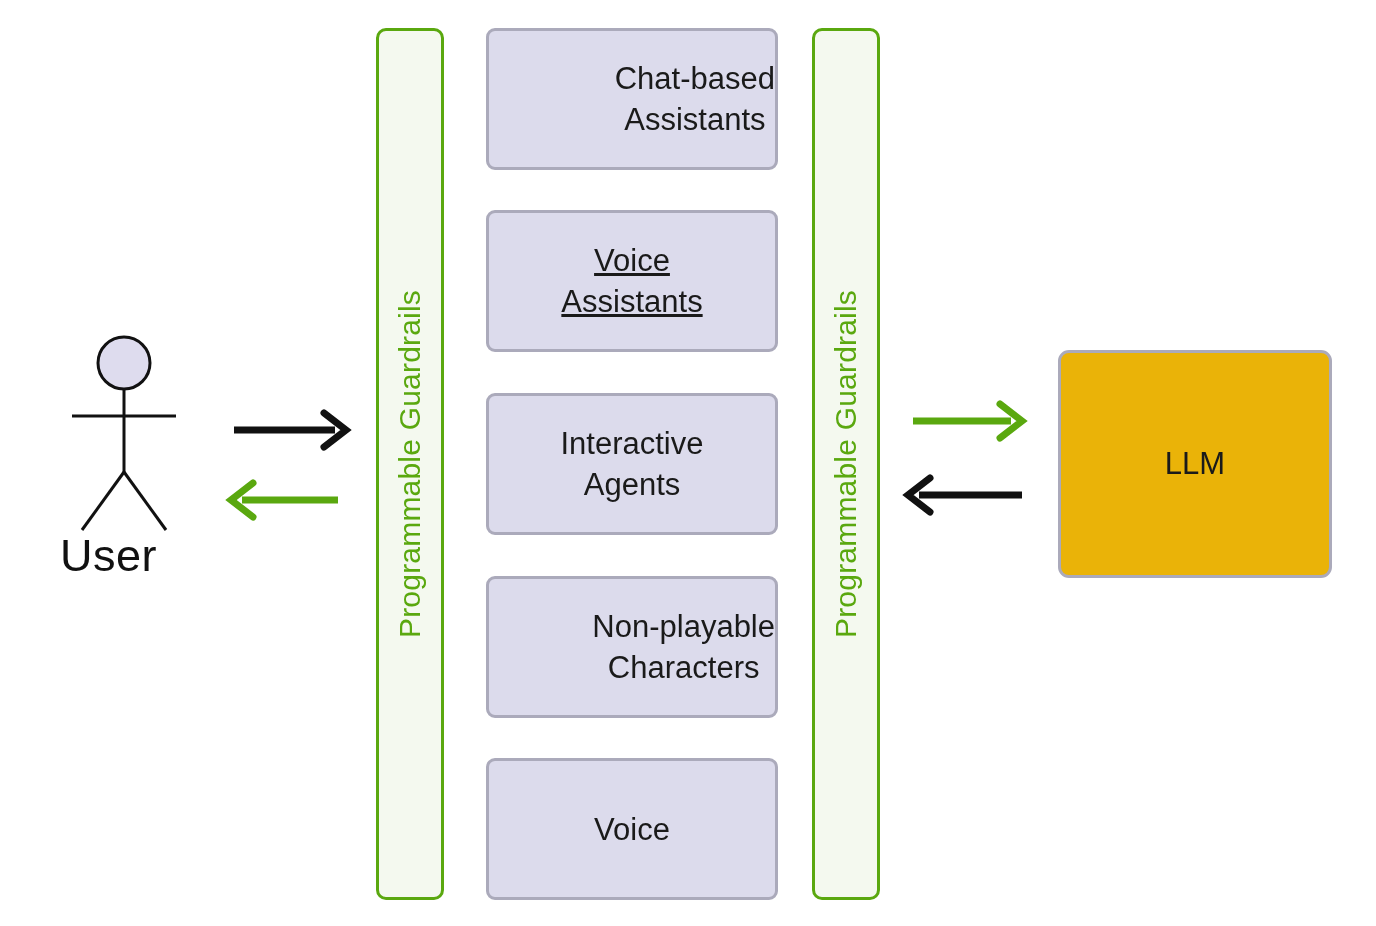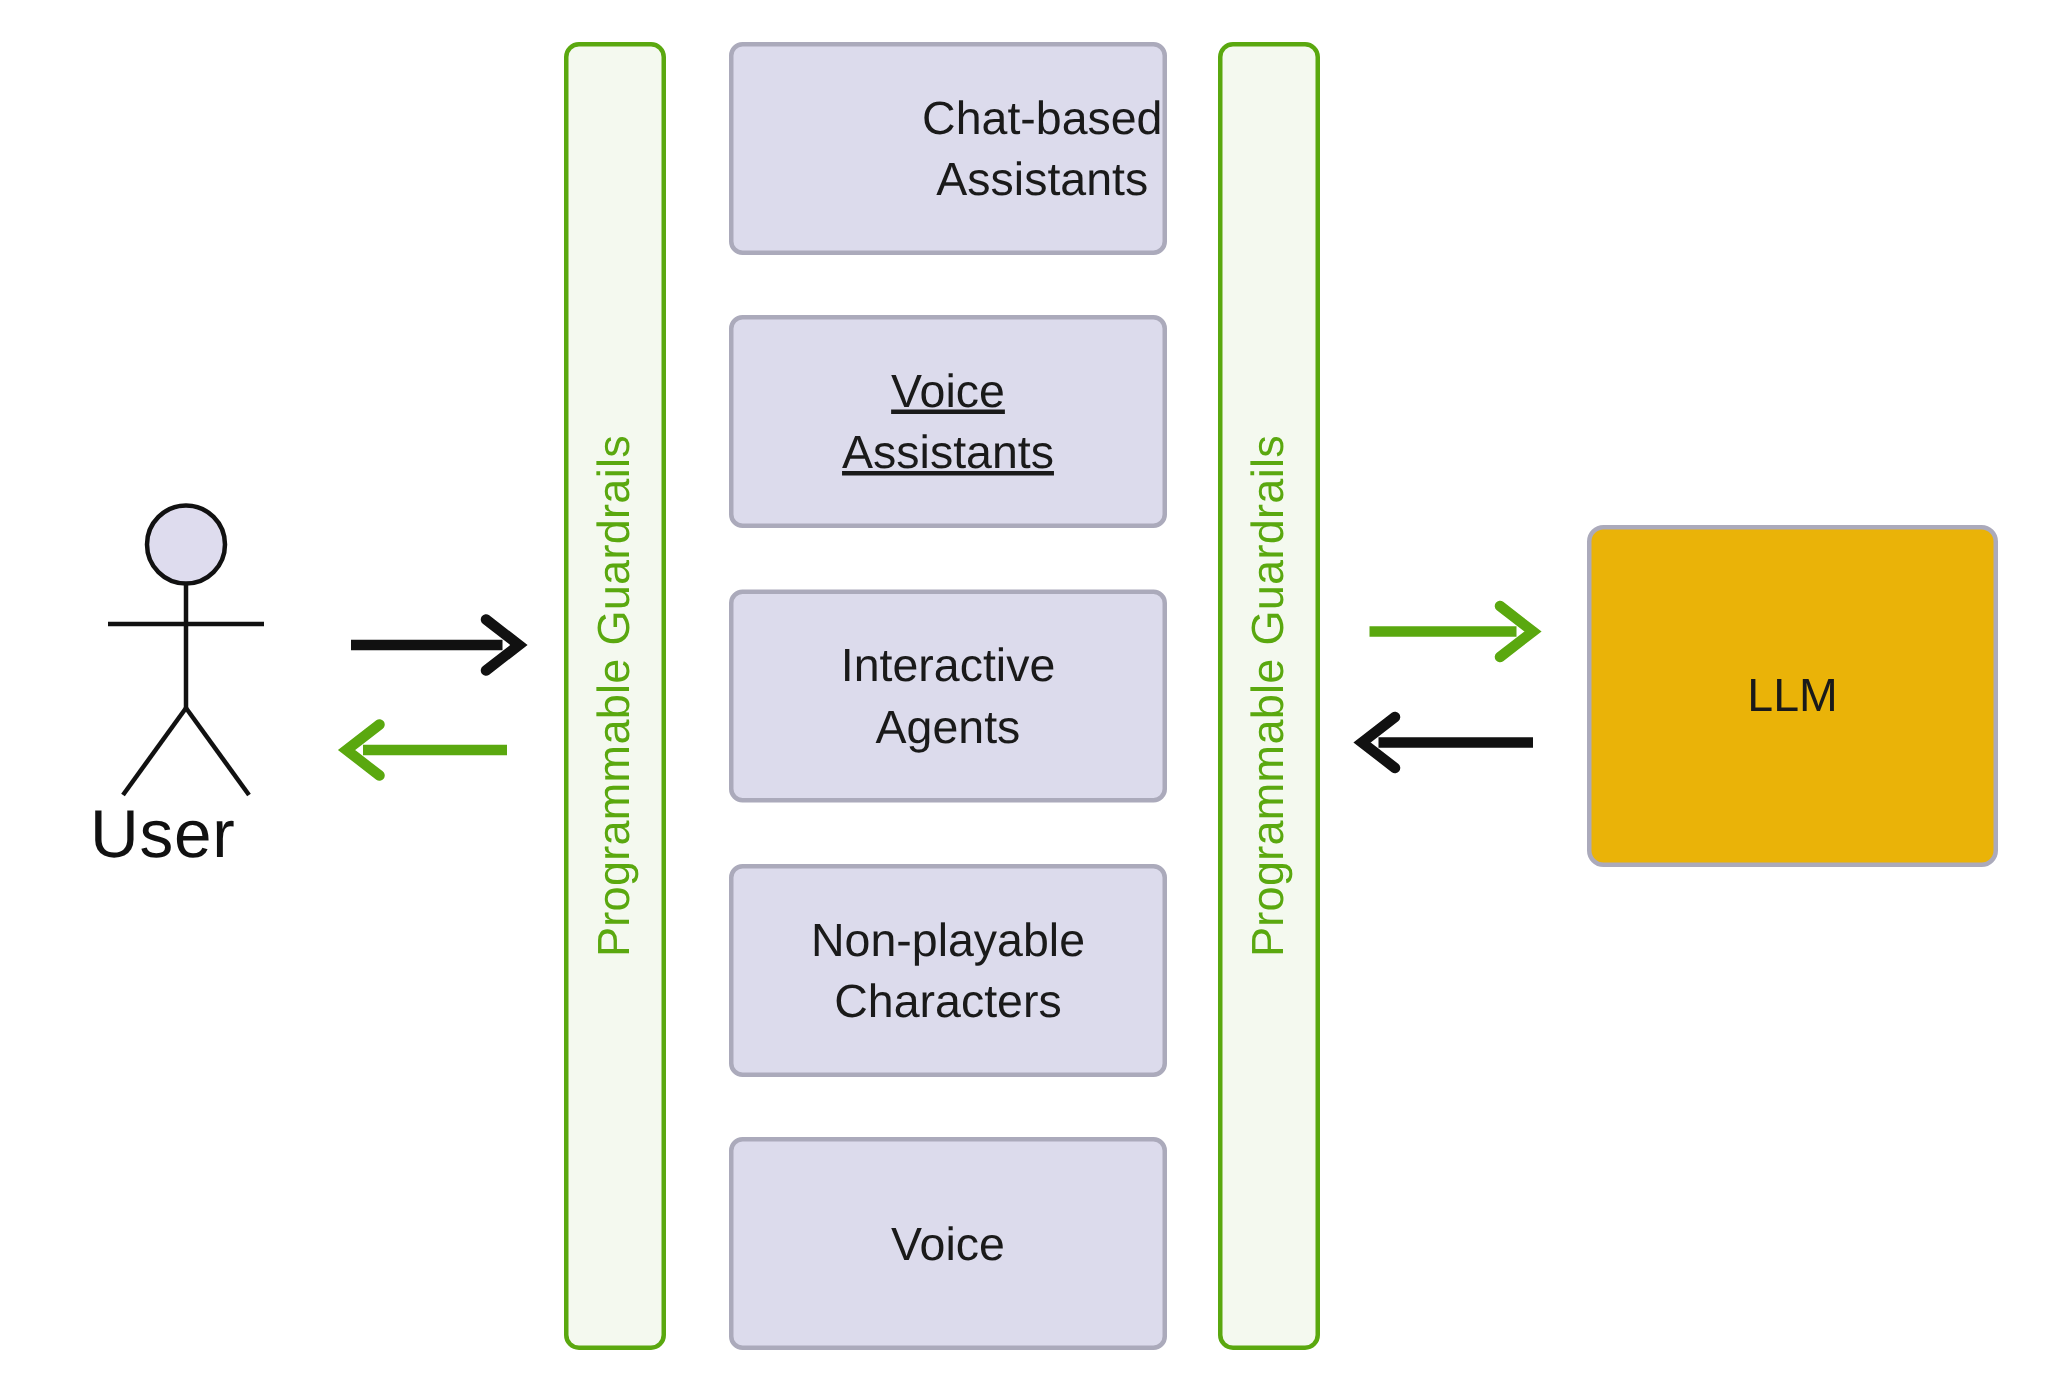--- a/index.html
+++ b/index.html
@@ -159,21 +159,21 @@
     </span>
   </div>
 
   <div class="channel-box" style="top:393px; height:142px;">
     <span>
       <span>Interactive</span><br>
       <span>Agents</span>
     </span>
   </div>
 
-  <div class="channel-box" style="top:576px; height:142px;">
+  <div class="channel-box" style="top:576px; height:142px;justify-content:flex-end;">
     <span>
       <span>Non-playable</span><br>
       <span>Characters</span>
     </span>
   </div>
 
   <div class="channel-box" style="top:758px; height:142px;">
     <span>
       <span>Voice</span>
     </span>

